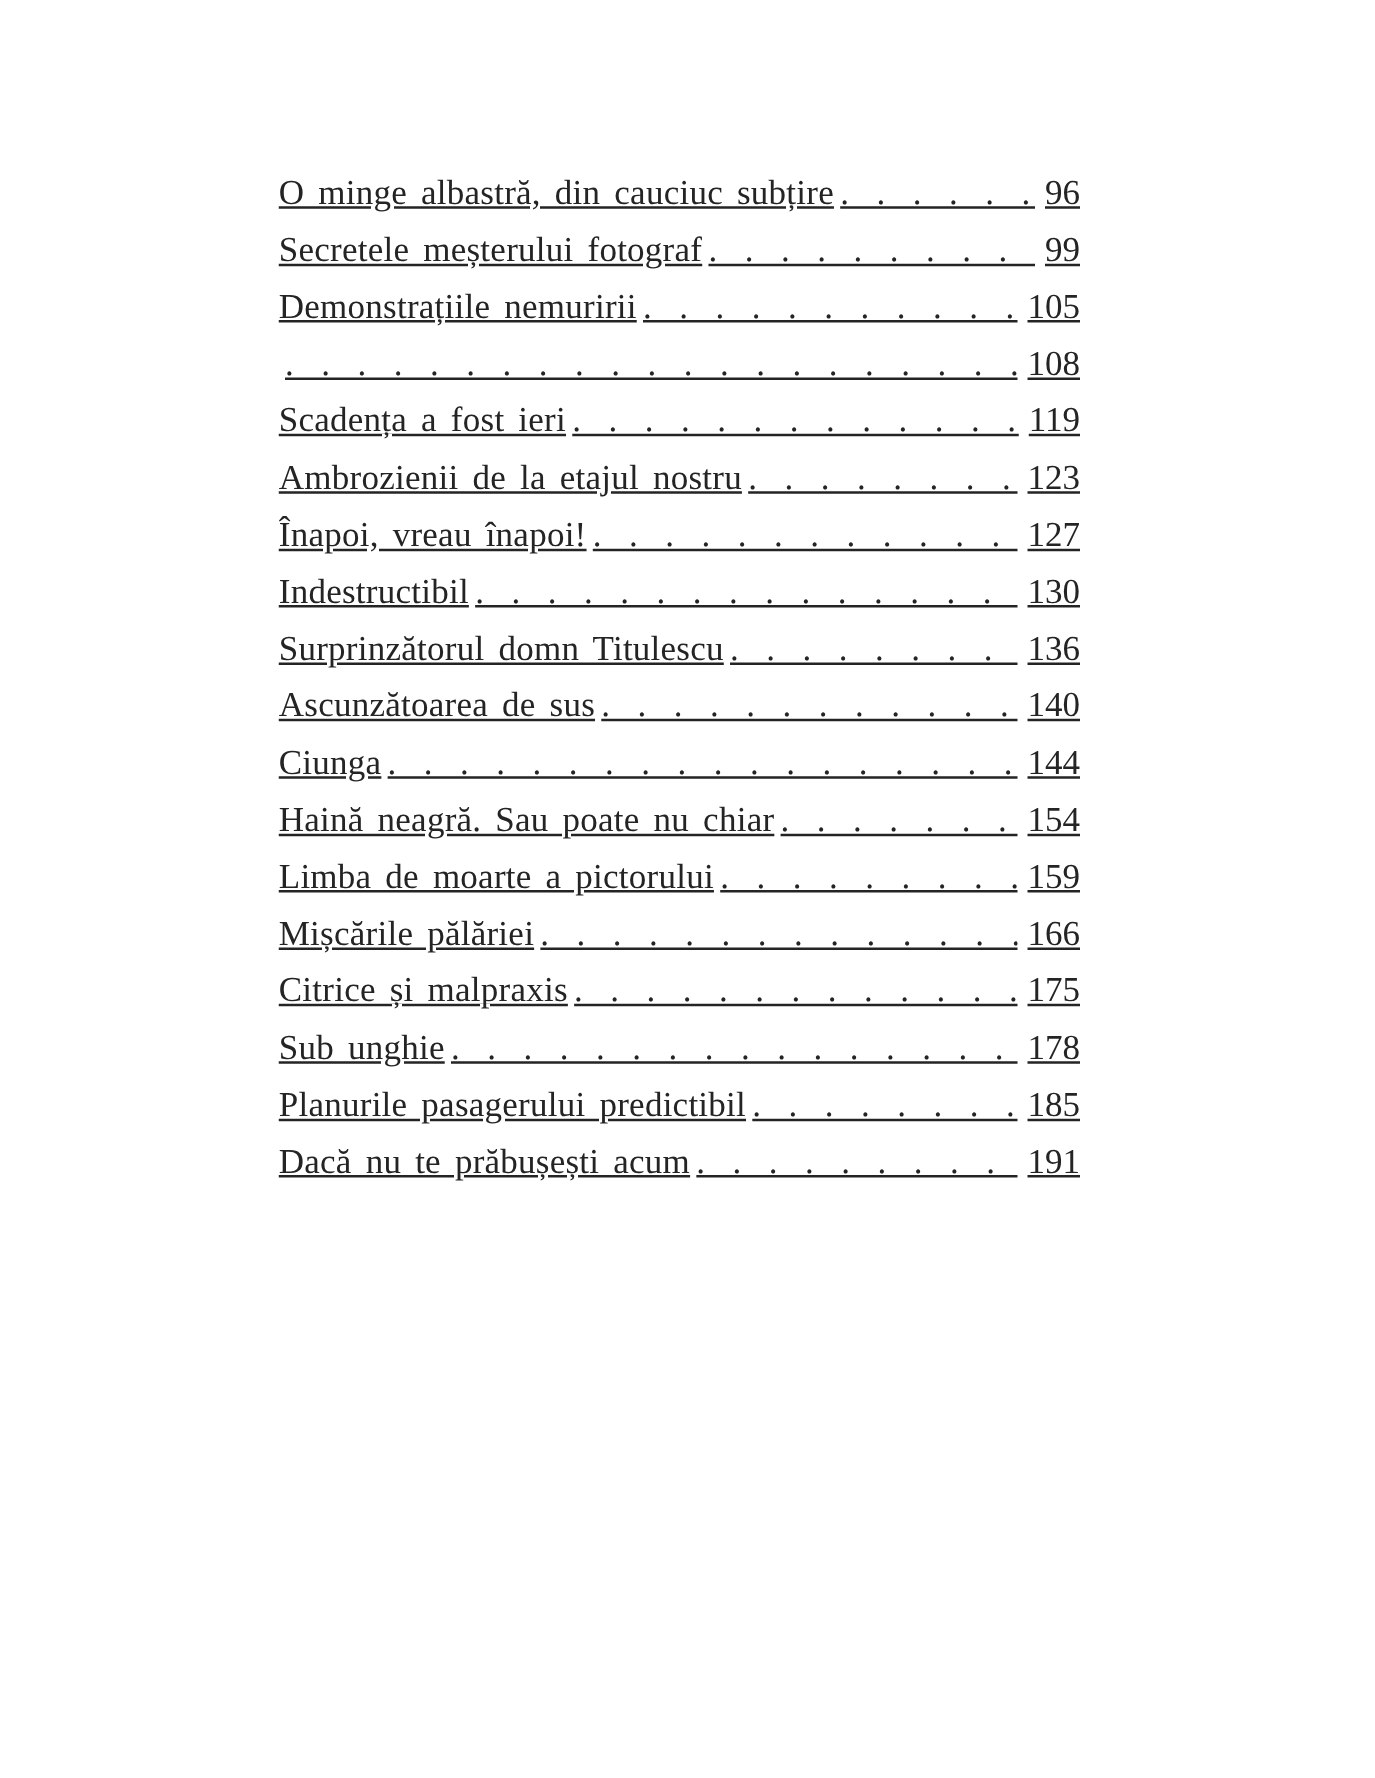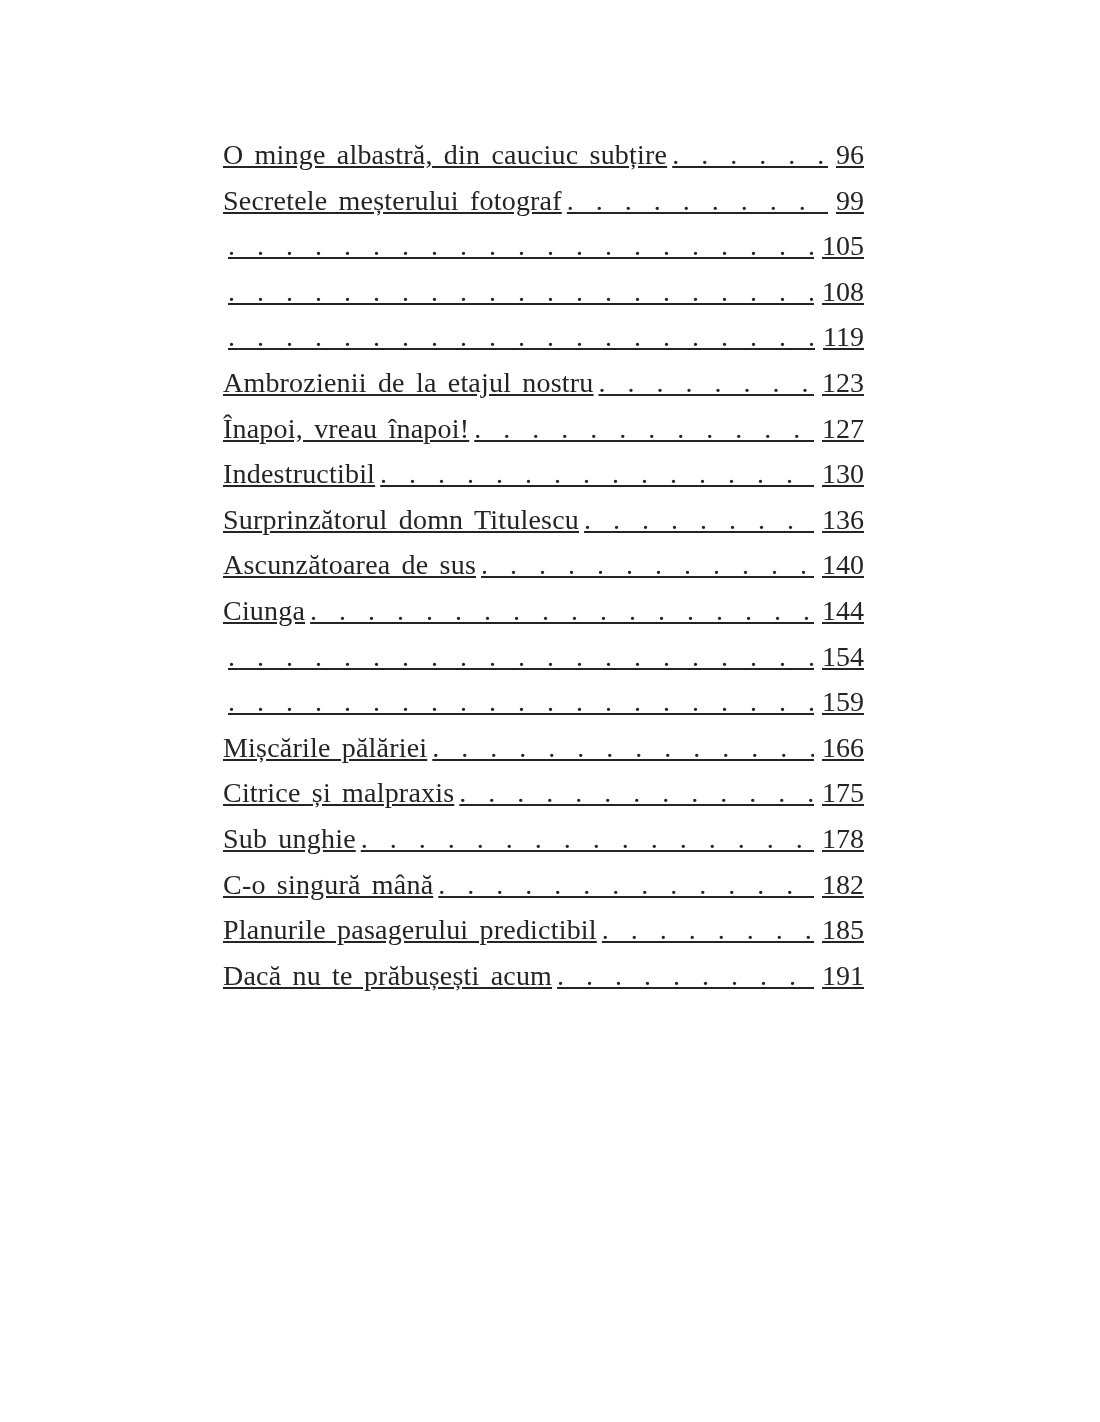--- a/index.html
+++ b/index.html
@@ -63,31 +63,33 @@
     <span class="page-num">96</span>
   </div>
 
   <div class="row">
     <span class="title">Secretele meșterului fotograf</span>
     <span class="leader"></span>
     <span class="page-num">99</span>
   </div>
 
   <div class="row">
+    <span class="title">Demonstrațiile nemuririi</span>
     <span class="leader"></span>
     <span class="page-num">105</span>
   </div>
 
   <div class="row">
     <span class="leader"></span>
     <span class="page-num">108</span>
   </div>
 
 
   <div class="row">
+    <span class="title">Scadența a fost ieri</span>
     <span class="leader"></span>
     <span class="page-num">119</span>
   </div>
 
   <div class="row">
     <span class="title">Ambrozienii de la etajul nostru</span>
     <span class="leader"></span>
     <span class="page-num">123</span>
   </div>
 
@@ -116,25 +118,27 @@
   </div>
 
   <div class="row">
     <span class="title">Ciunga</span>
     <span class="leader"></span>
     <span class="page-num">144</span>
   </div>
 
 
   <div class="row">
+    <span class="title">Haină neagră. Sau poate nu chiar</span>
     <span class="leader"></span>
     <span class="page-num">154</span>
   </div>
 
   <div class="row">
+    <span class="title">Limba de moarte a pictorului</span>
     <span class="leader"></span>
     <span class="page-num">159</span>
   </div>
 
   <div class="row">
     <span class="title">Mișcările pălăriei</span>
     <span class="leader"></span>
     <span class="page-num">166</span>
   </div>
 
@@ -144,25 +148,20 @@
     <span class="leader"></span>
     <span class="page-num">175</span>
   </div>
 
   <div class="row">
     <span class="title">Sub unghie</span>
     <span class="leader"></span>
     <span class="page-num">178</span>
   </div>
 
-  <div class="row">
-    <span class="title">C-o singură mână</span>
-    <span class="leader"></span>
-    <span class="page-num">182</span>
-  </div>
 
   <div class="row">
     <span class="title">Planurile pasagerului predictibil</span>
     <span class="leader"></span>
     <span class="page-num">185</span>
   </div>
 
   <div class="row">
     <span class="title">Dacă nu te prăbușești acum</span>
     <span class="leader"></span>

